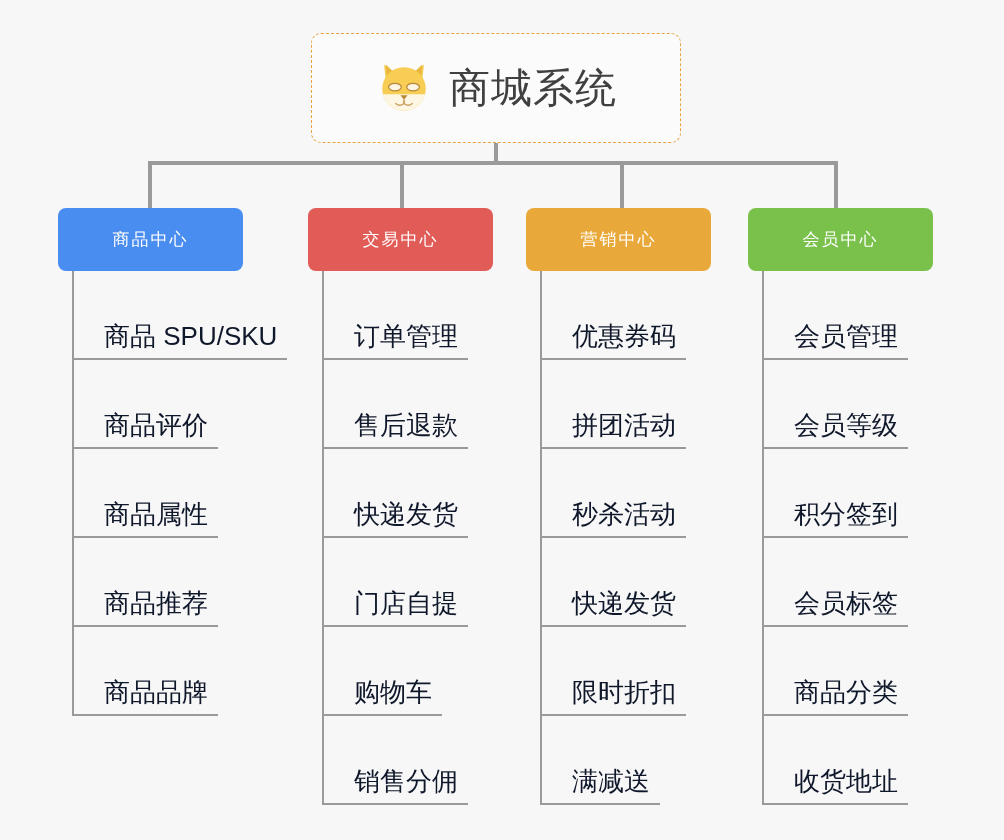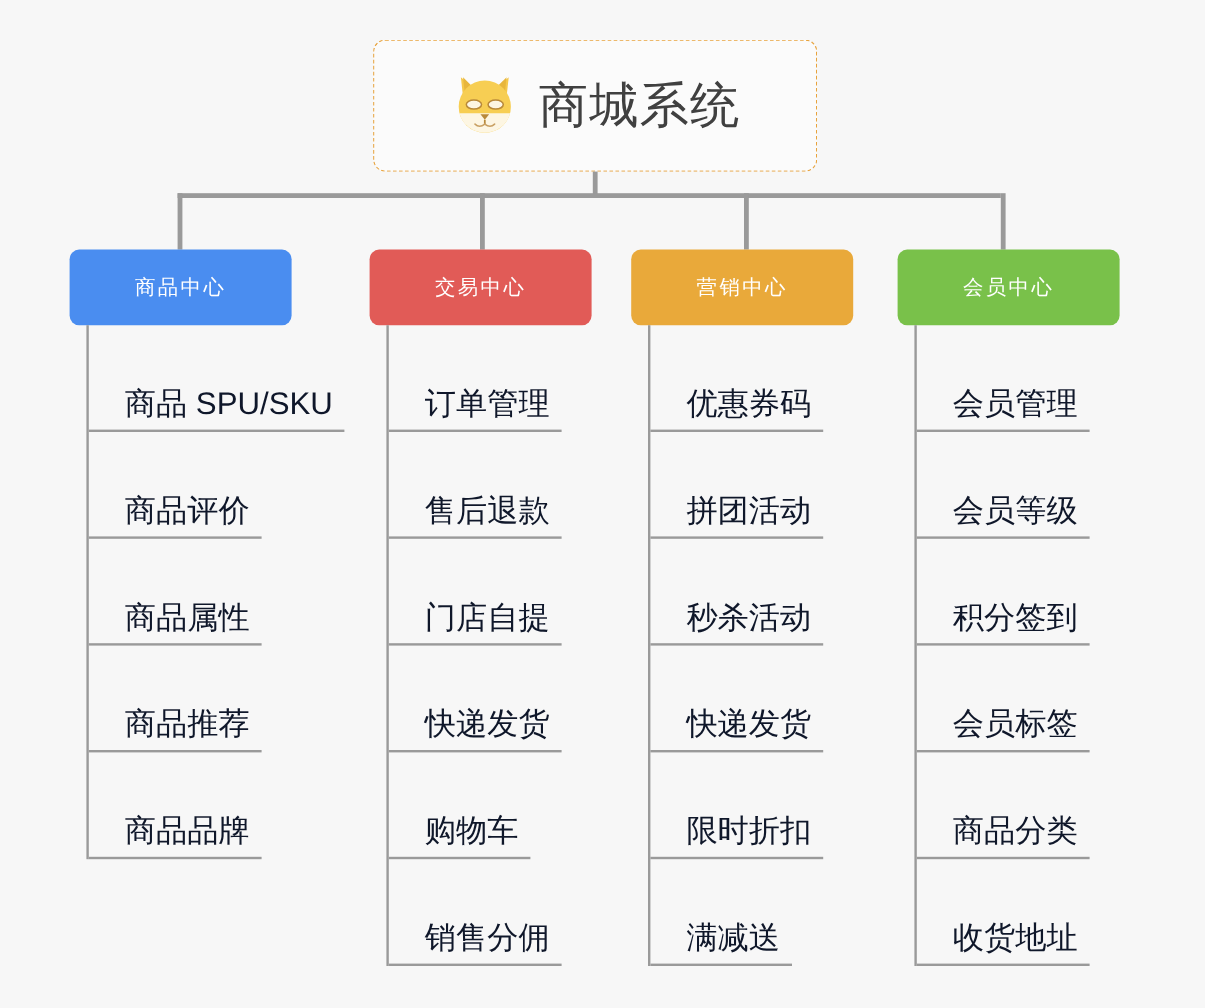--- a/index.html
+++ b/index.html
@@ -182,24 +182,24 @@
       <span>交易中心</span>
     </div>
     <div class="leaf-list">
       <div class="leaf">
           <span class="leaf-inner"><span class="leaf-label">订单管理</span></span>
         </div>
       <div class="leaf">
           <span class="leaf-inner"><span class="leaf-label">售后退款</span></span>
         </div>
       <div class="leaf">
+          <span class="leaf-inner"><span class="leaf-label">快递发货</span></span>
+        </div>
+      <div class="leaf">
           <span class="leaf-inner"><span class="leaf-label">门店自提</span></span>
-        </div>
-      <div class="leaf">
-          <span class="leaf-inner"><span class="leaf-label">快递发货</span></span>
         </div>
       <div class="leaf">
           <span class="leaf-inner"><span class="leaf-label">购物车</span></span>
         </div>
       <div class="leaf">
           <span class="leaf-inner"><span class="leaf-label">销售分佣</span></span>
         </div>
     </div>
   </div>
 

